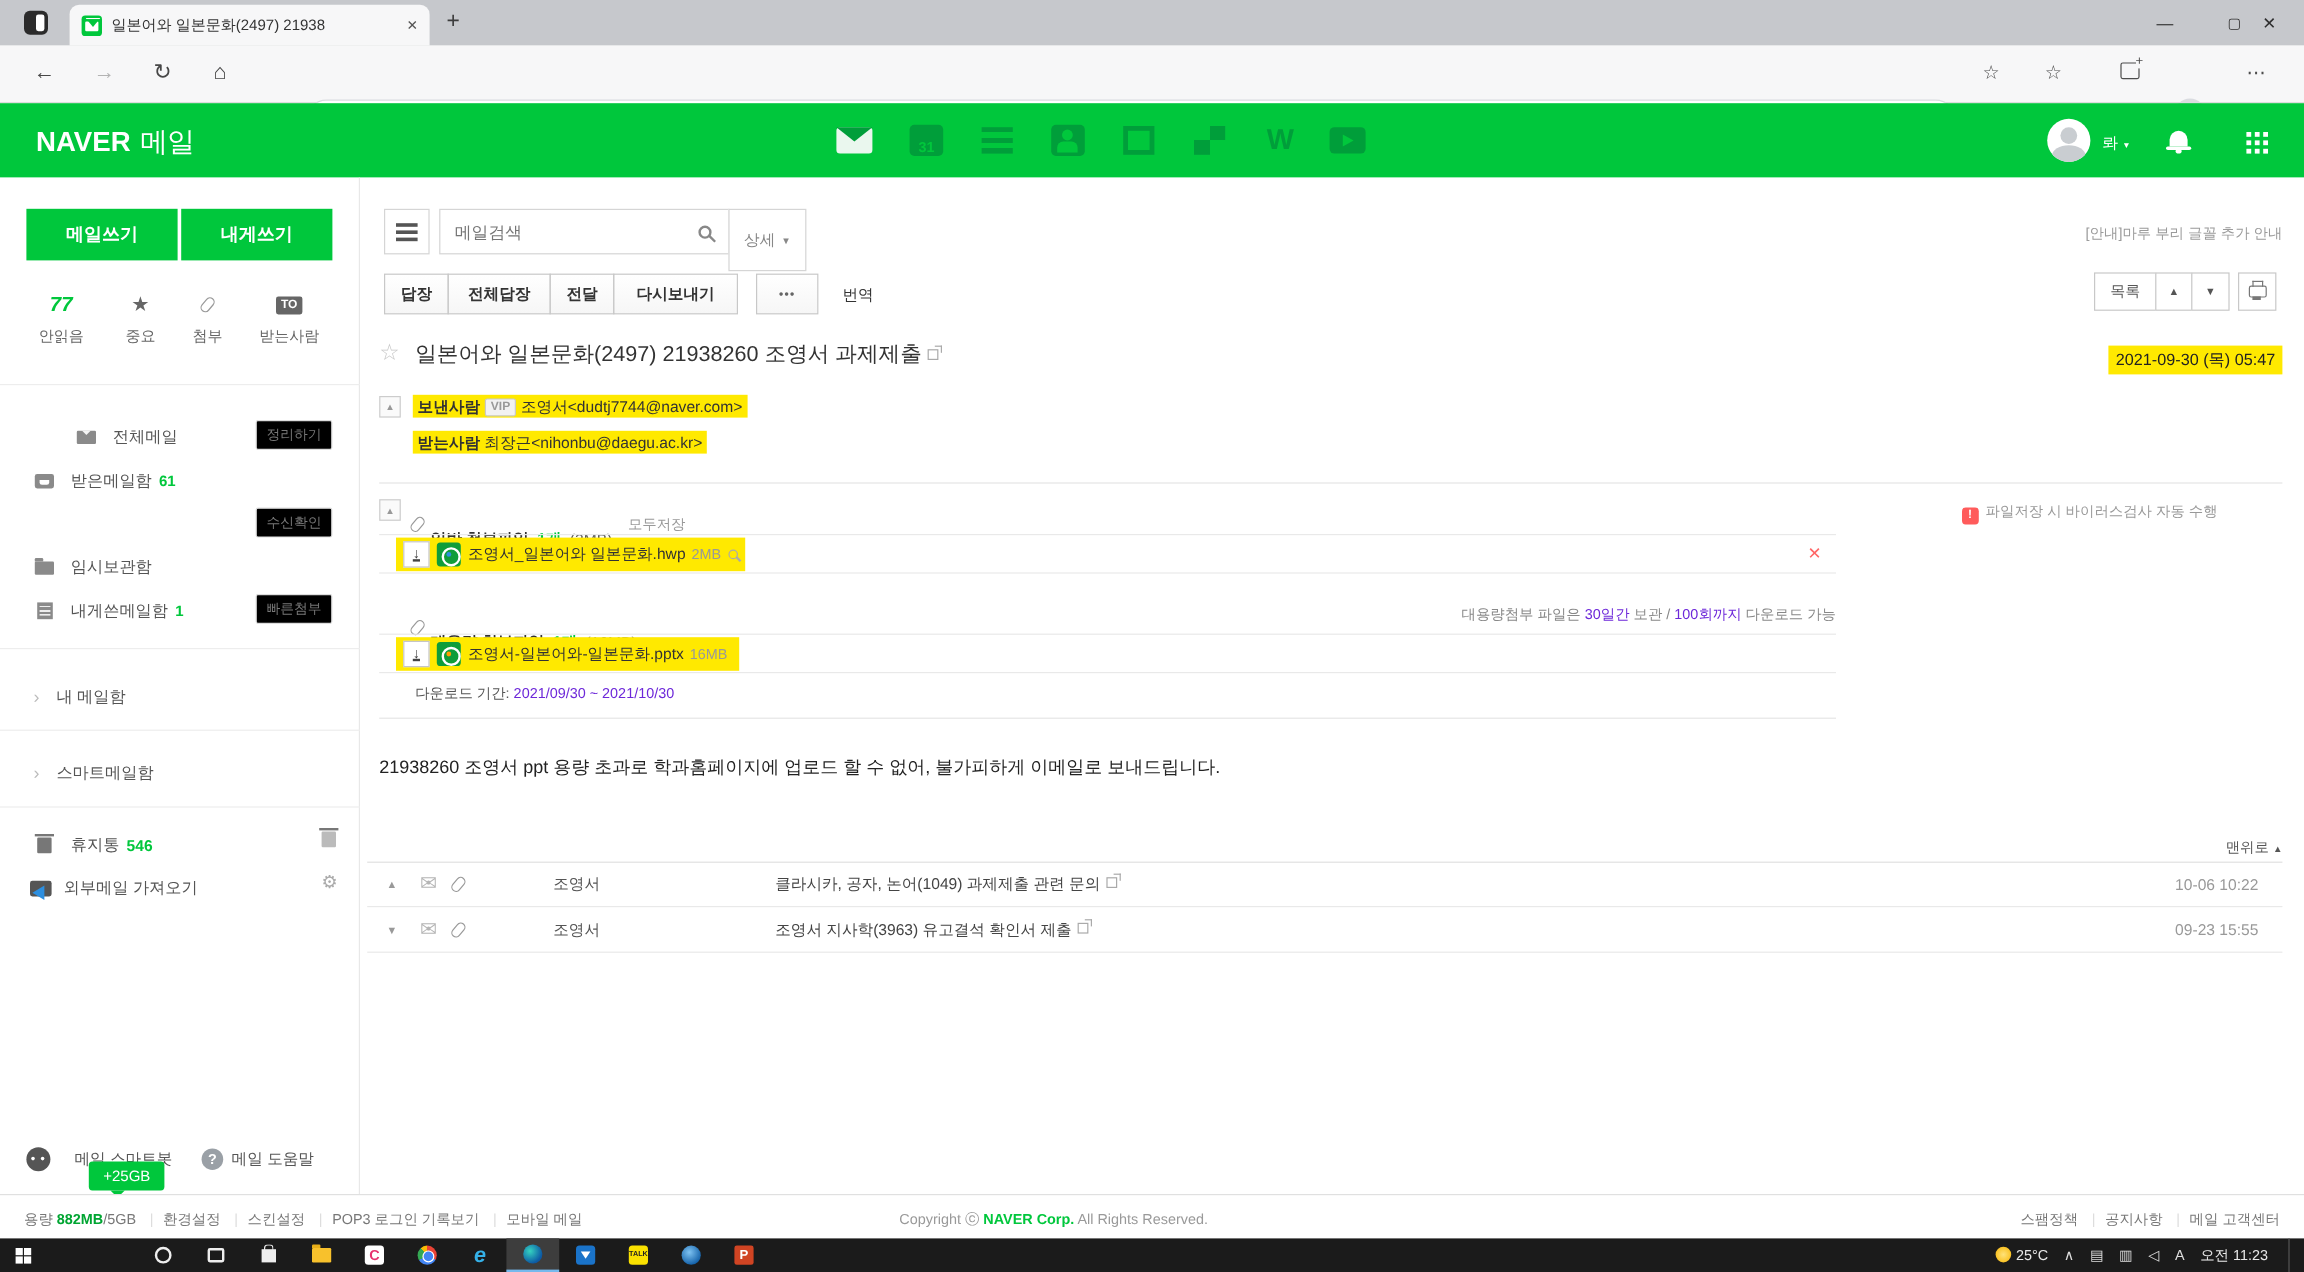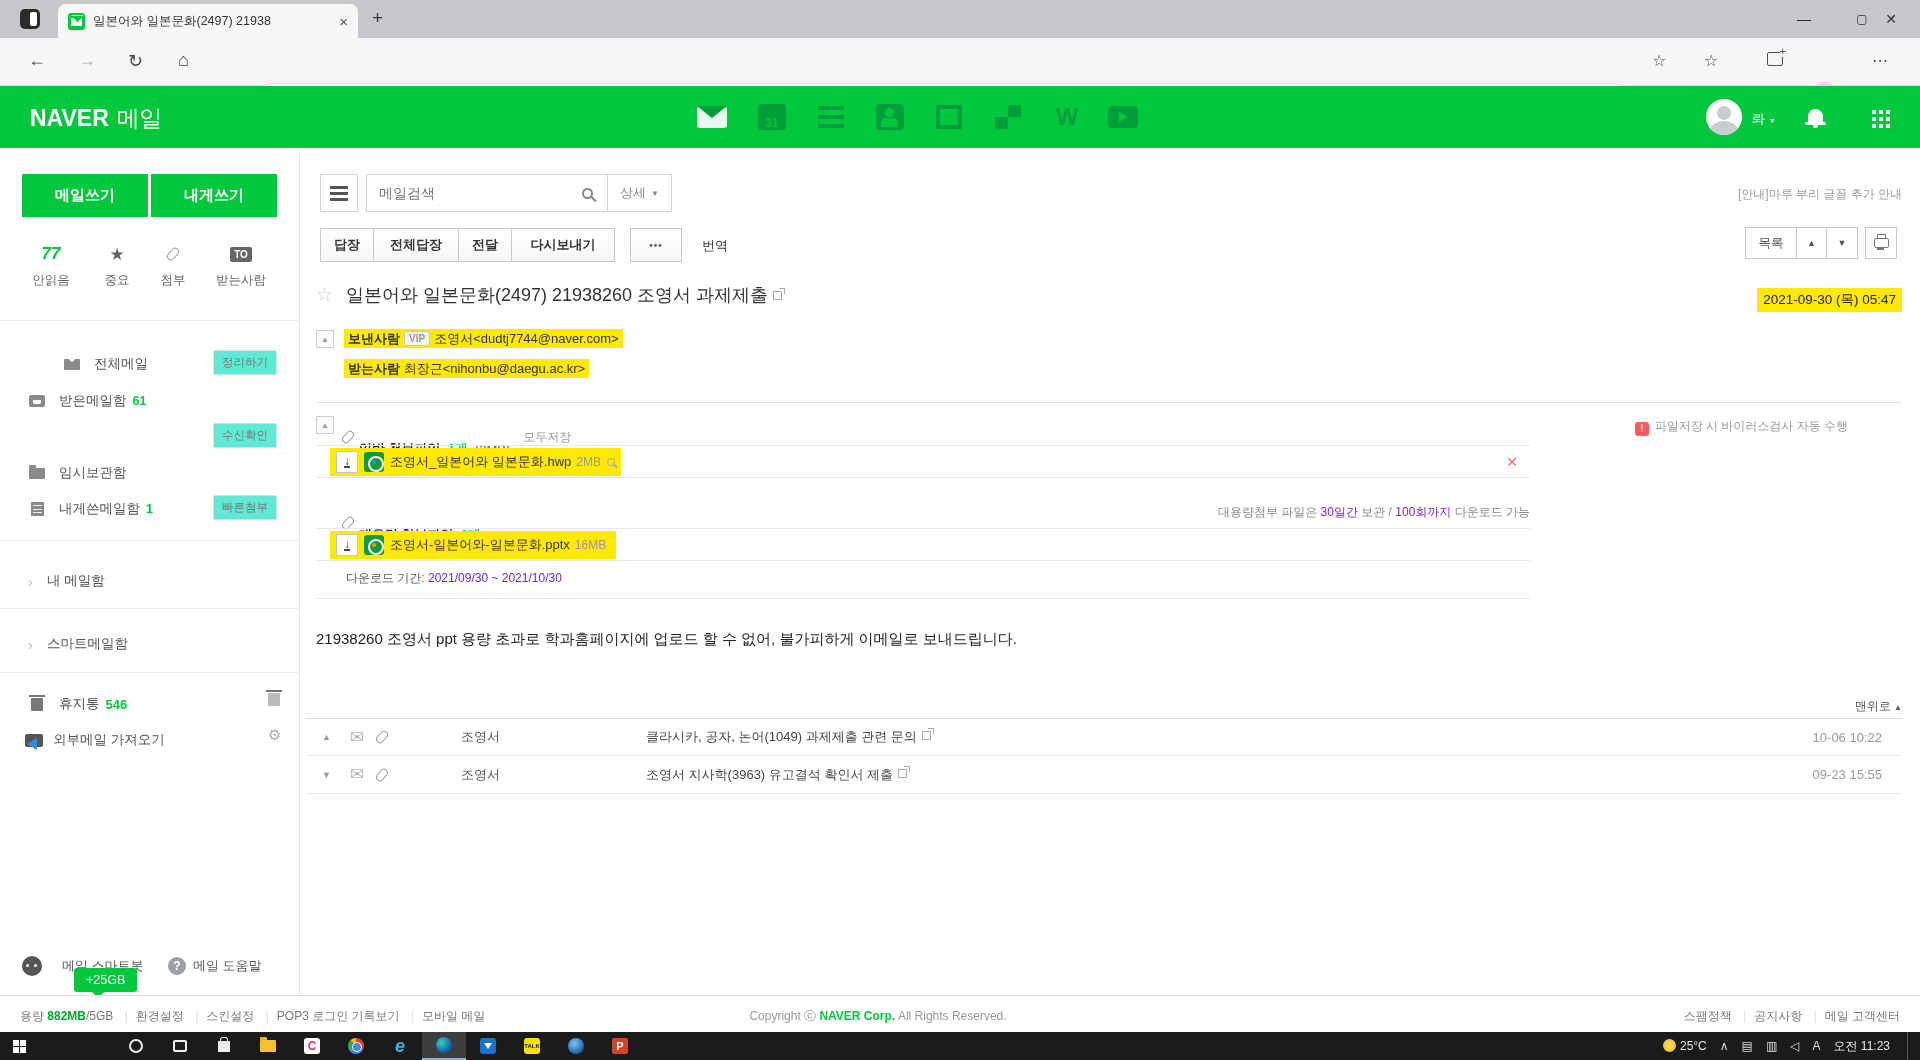--- a/index.html
+++ b/index.html
@@ -64,21 +64,21 @@
   .stat { position:absolute; top:95px; width:58px; text-align:center; }
   .stat .ic { height:22px; display:flex; align-items:center; justify-content:center; font-size:17px; color:#666; }
   .stat .lb { margin-top:7px; font-size:12.5px; color:#666; }
   .stat .num { color:#00c73c; font-weight:bold; font-size:17px; font-style:italic; }
   .to-badge { background:#666; color:#fff; font-size:10px; font-weight:bold; padding:2px 4px; border-radius:2px; }
   .sline { position:absolute; left:0; width:300px; border-top:1px solid #ededed; }
   .folder-row { position:absolute; left:0; width:300px; height:36px; display:flex; align-items:center; }
   .folder-row .fic { width:18px; margin-left:28px; display:flex; justify-content:center; }
   .folder-row .flb { margin-left:13px; font-size:13.5px; color:#555; }
   .folder-row .fct { margin-left:6px; font-size:12.5px; color:#00c73c; font-weight:bold; }
-  .side-btn { position:absolute; right:22px; border:1px solid #ddd; background:#5eead4; color:#777; font-size:11.5px; padding:4px 8px; border-radius:2px; }
+  .side-btn { position:absolute; right:22px; border:1px solid #ddd; background:#000000; color:#777; font-size:11.5px; padding:4px 8px; border-radius:2px; }
   .ic-env { width:16px; height:11px; background:#8a8a8a; border-radius:1px; position:relative; overflow:hidden; }
   .ic-env::after { content:""; position:absolute; left:0; top:-4px; width:16px; height:8px; background:#fff; transform:rotate(0); clip-path:polygon(0 0,100% 0,50% 100%); opacity:.9;}
   .ic-inbox { width:16px; height:12px; background:#8a8a8a; border-radius:2px; position:relative; }
   .ic-inbox::after { content:""; position:absolute; left:4px; top:5px; width:8px; height:4px; background:#fff; border-radius:0 0 2px 2px; }
   .ic-send { width:0; height:0; border-left:16px solid #00c73c; border-top:8px solid transparent; border-bottom:8px solid transparent; }
   .ic-folder { width:16px; height:11px; background:#8a8a8a; border-radius:1px; position:relative; }
   .ic-folder::before { content:""; position:absolute; left:0; top:-3px; width:7px; height:3px; background:#8a8a8a; border-radius:1px 1px 0 0; }
   .ic-note { width:13px; height:14px; background:linear-gradient(#8a8a8a 0 100%); position:relative; }
   .ic-note::after { content:""; position:absolute; left:2px; top:3px; width:9px; height:8px; background:linear-gradient(#fff 0 15%,transparent 15% 45%,#fff 45% 60%,transparent 60% 85%,#fff 85%); opacity:.85; }
   .grp-row { position:absolute; left:0; width:300px; display:flex; align-items:center; color:#555; font-size:13.5px; }
@@ -95,21 +95,21 @@
   .gb-badge::after { content:""; position:absolute; left:18px; bottom:-6px; border-left:6px solid transparent; border-right:6px solid transparent; border-top:6px solid #00c73c; }
 
   
   .main { position:absolute; left:300px; top:148px; width:1620px; height:847px; background:#fff; }
   .hamburger { position:absolute; left:20px; top:26px; width:38px; height:38px; border:1px solid #d5d5d5; background:#fff; }
   .hamburger::after { content:""; position:absolute; left:9px; top:11px; width:18px; height:2.5px; background:#555; box-shadow:0 6px #555,0 12px #555; }
   .searchbox { position:absolute; left:66px; top:26px; width:242px; height:38px; border:1px solid #d5d5d5; background:#fff; display:flex; align-items:center; }
   .searchbox input { border:none; outline:none; flex:1; margin-left:12px; font-size:14px; color:#333; font-family:inherit; }
   .mag { width:11px; height:11px; border:2px solid #888; border-radius:50%; position:relative; margin-right:14px; flex:0 0 auto; }
   .mag::after { content:""; position:absolute; width:7px; height:2px; background:#888; transform:rotate(45deg); right:-6px; bottom:-3px; }
-  .detailbox { position:absolute; left:307px; top:26px; width:65px; height:38px; border:1px solid #d5d5d5; background:#fff; display:flex; align-items:center; justify-content:center; gap:5px; font-size:13px; color:#888; }
+  .detailbox { position:absolute; left:307px; top:26px; width:65px; height:52px; border:1px solid #d5d5d5; background:#fff; display:flex; align-items:center; justify-content:center; gap:5px; font-size:13px; color:#888; }
   .caret-dn { font-size:8px; color:#888; }
   .notice { position:absolute; right:18px; top:38px; font-size:12px; color:#9b9b9b; }
   .act-btn { position:absolute; top:80px; height:34px; border:1px solid #c8c8c8; background:linear-gradient(#fff,#f6f6f6); font-size:13px; font-weight:bold; color:#333; display:flex; align-items:center; justify-content:center; }
   .rt-btn { position:absolute; top:79px; height:32px; border:1px solid #c8c8c8; background:#fff; font-size:12.5px; color:#555; display:flex; align-items:center; justify-content:center; }
   .printer { width:15px; height:10px; border:1.5px solid #777; border-radius:2px; position:relative; }
   .printer::before { content:""; position:absolute; left:2.5px; top:-5px; width:7px; height:4px; border:1.5px solid #777; border-bottom:none; }
   .printer::after { content:""; position:absolute; left:2.5px; bottom:-3px; width:7px; height:3px; background:#777; }
   .subj-star { position:absolute; left:16px; top:135px; font-size:19px; color:#c8c8c8; }
   .subject { position:absolute; left:46px; top:135px; font-size:18px; color:#333; font-weight:500; }
   .hl { background:#ffe900; padding:2px 4px; }

